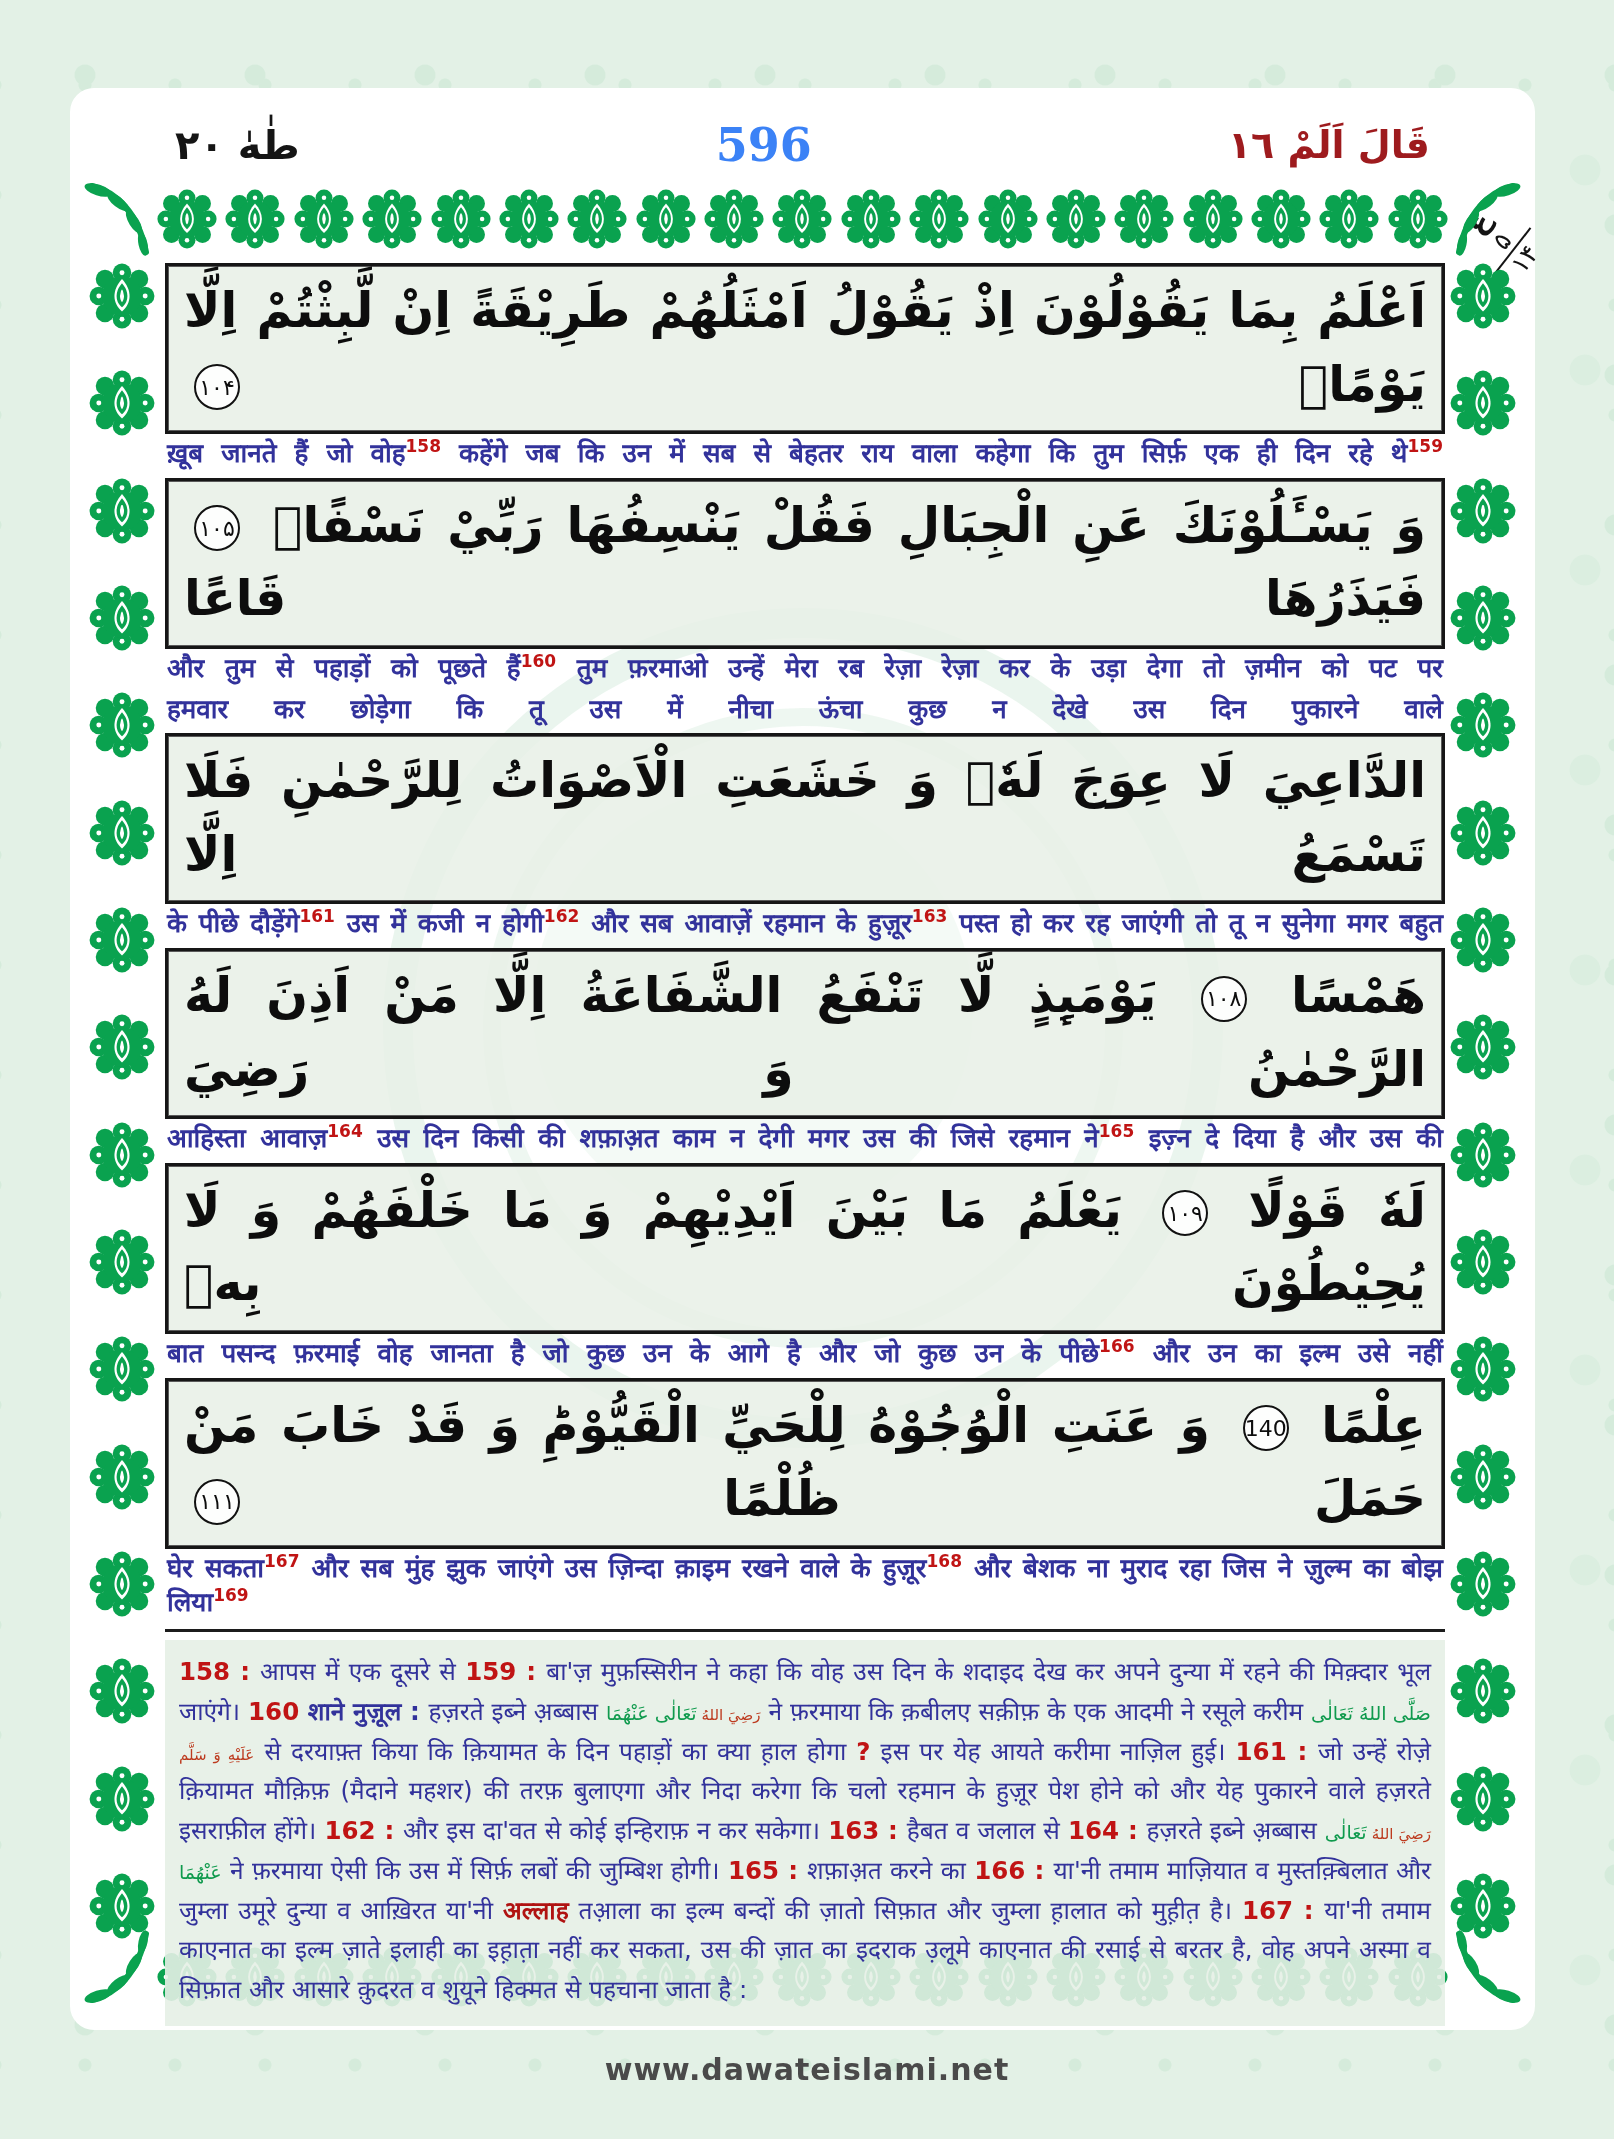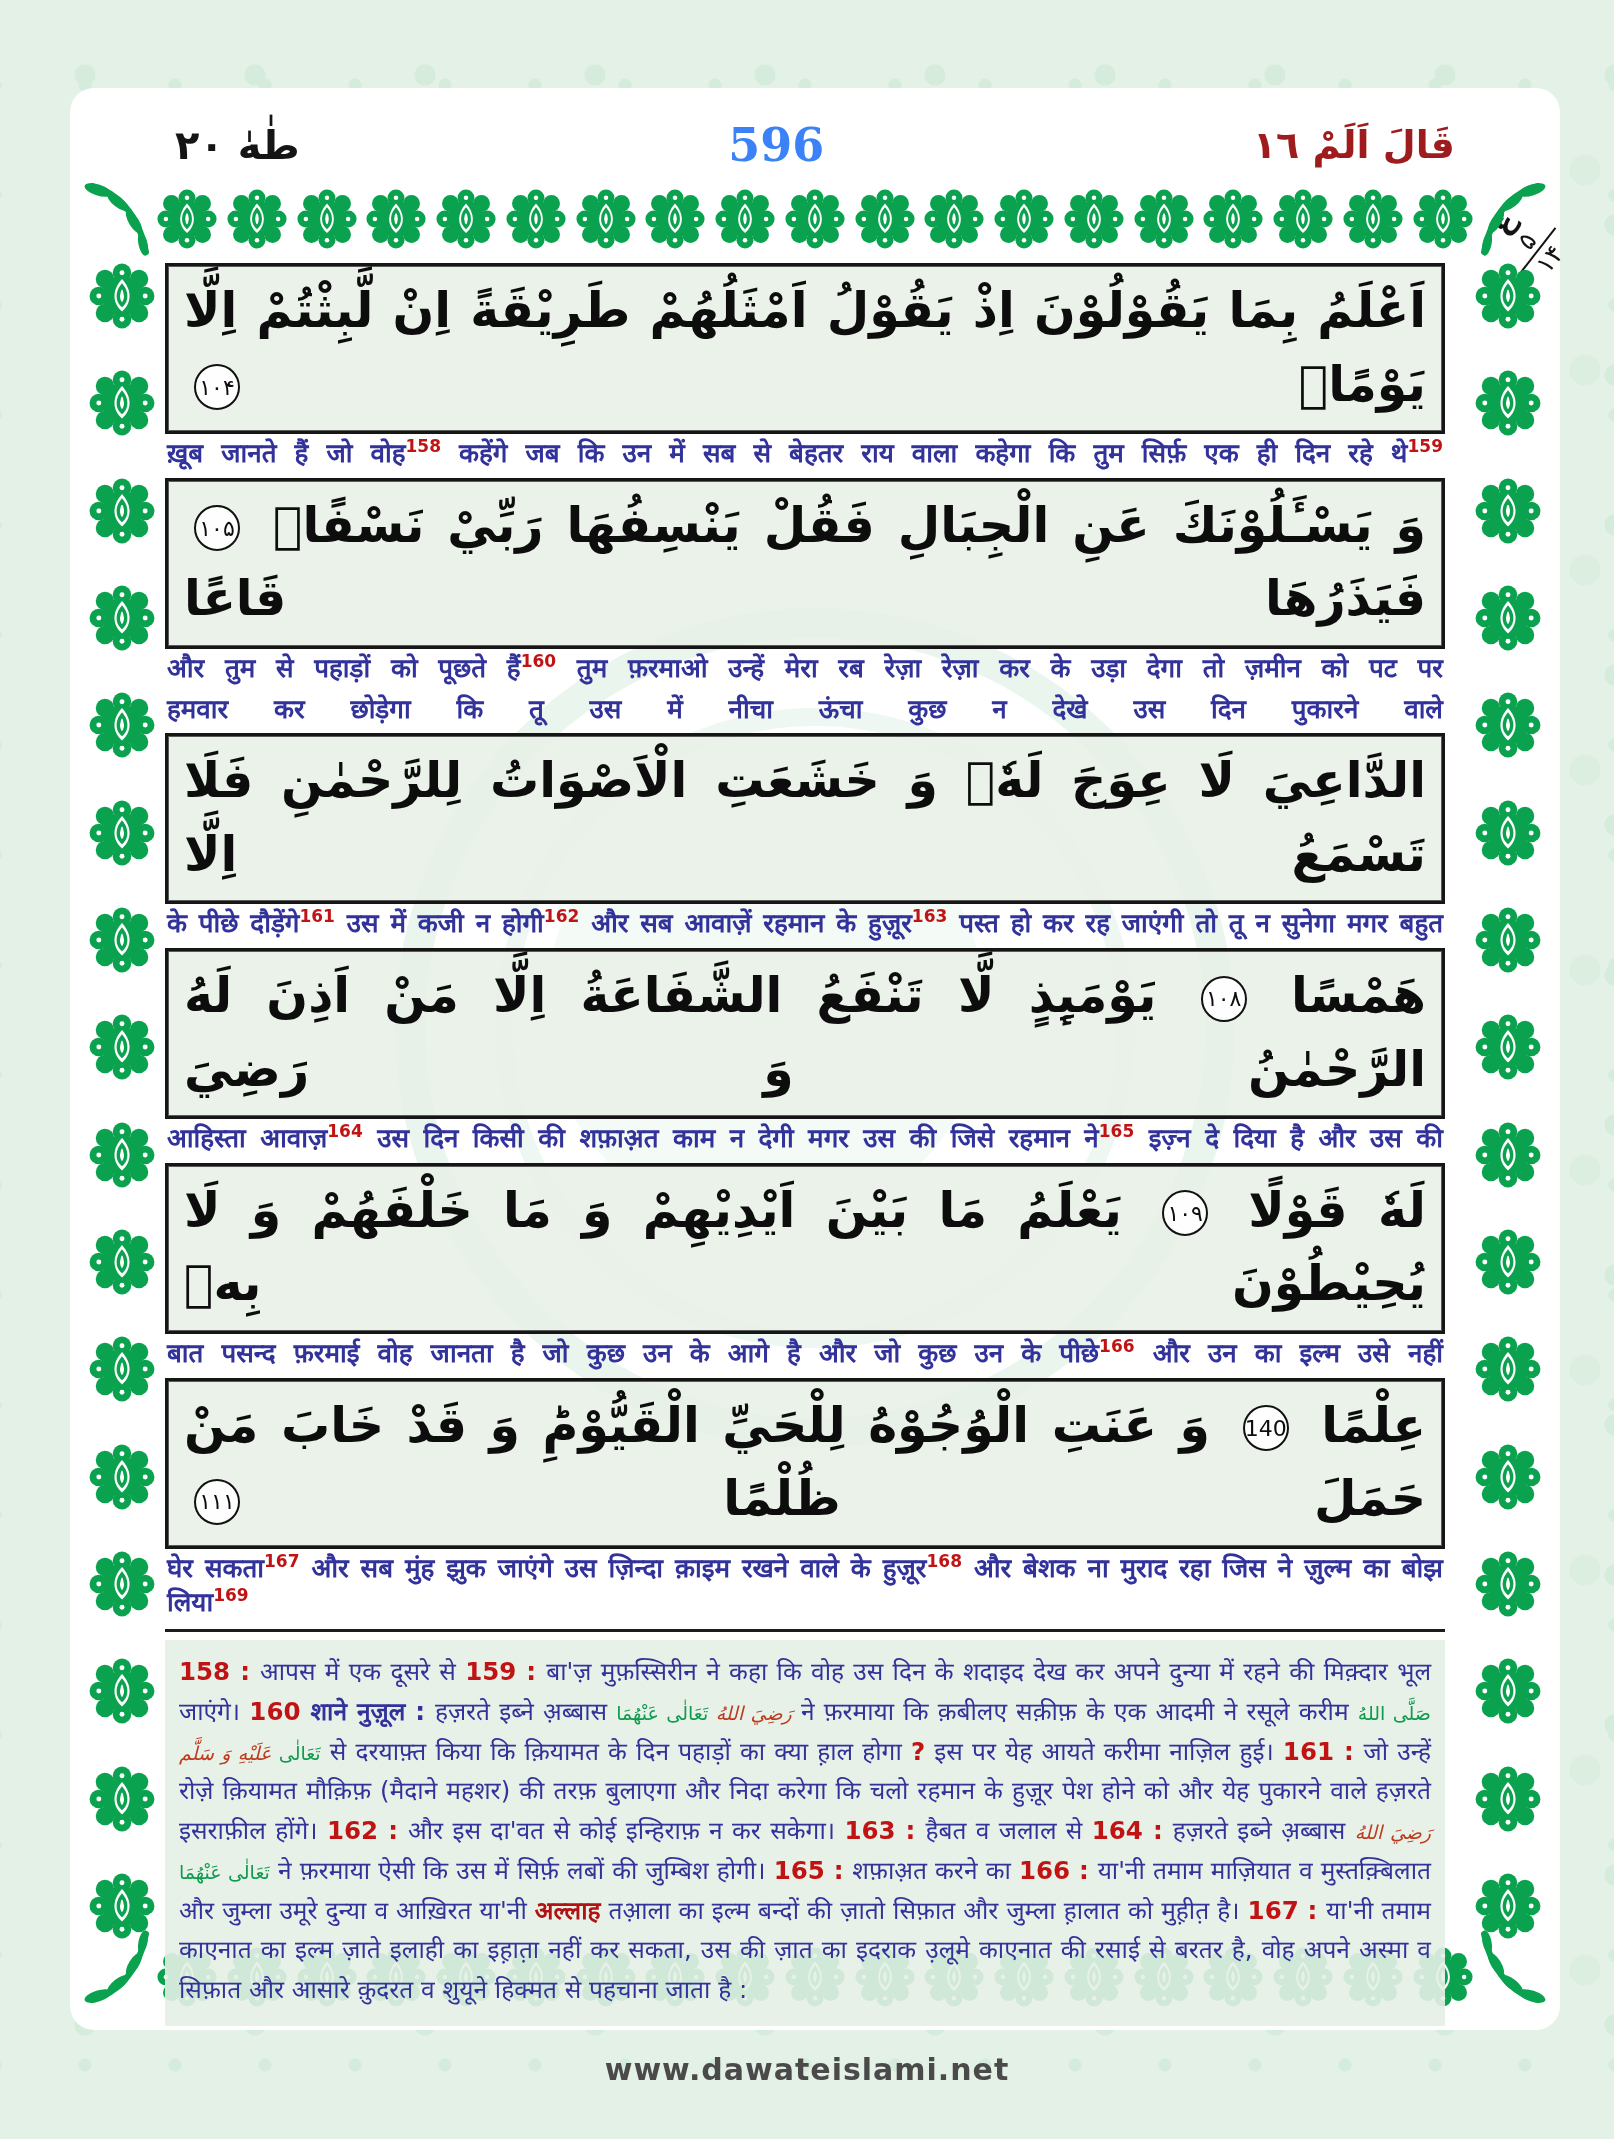--- a/index.html
+++ b/index.html
@@ -6,21 +6,21 @@
   .canvas{position:relative;width:1614px;height:2139px;overflow:hidden;
           font-family:"DejaVu Sans",sans-serif;background:#e3f1e6;}
   .canvas::before{content:"";position:absolute;inset:0;
     background-image:
       radial-gradient(circle, #cde8d5 0 10px, transparent 11px),
       radial-gradient(circle, #d7eddd 0 15px, transparent 16px),
       radial-gradient(circle, #cde8d5 0 6px, transparent 7px);
     background-size:170px 150px, 230px 200px, 90px 110px;
     background-position:0 0, 90px 70px, 40px 30px;opacity:.6;}
   .page{position:absolute;left:70px;top:88px;width:1465px;height:1942px;
-        background:#ffffff;border-radius:24px;padding-left:25px;}
+        background:#ffffff;border-radius:24px;}
   
   .header{position:absolute;top:14px;left:0;right:0;height:86px;display:flex;
           align-items:center;justify-content:space-between;padding:0 105px;}
   .surah-label{font-size:40px;font-weight:700;color:#151515;direction:rtl;}
   .page-number{font-family:"DejaVu Serif",serif;font-size:46px;font-weight:700;color:#3b82f6;}
   .juz-label{font-size:38px;font-weight:700;color:#9e1b1e;direction:rtl;}
   
   .orn-row{position:absolute;left:86px;right:86px;height:66px;display:flex;
            justify-content:space-between;align-items:center;}
   .orn-row.top{top:98px}.orn-row.bottom{top:1856px}
@@ -58,21 +58,21 @@
   .trans{margin:3px 2px 7px;color:#32329b;font-size:26px;font-weight:600;
          text-align:justify;text-align-last:justify;line-height:1.3;}
   sup.fn{color:#c01414;font-weight:700;font-size:17px;line-height:0;vertical-align:super;}
   .divider{border:none;border-top:3.5px solid #1c1c1c;margin:10px 0 0;}
   .footnotes{background:rgba(230,240,230,.9);margin-top:8px;padding:12px 14px 16px;
              color:#32329b;font-size:24.5px;font-weight:500;line-height:1.62;text-align:justify;}
   .fn-num{color:#c01414;font-weight:700;}
   .fn-bold{font-weight:800;}
   .fn-red{color:#c01414;font-weight:700;}
   .allah{color:#b01312;font-weight:800;}
-  .ar-red{color:#bd3a1e;font-size:19px;direction:rtl;unicode-bidi:embed;font-style:italic;}
+  .ar-red{color:#bd3a1e;font-size:15px;direction:rtl;unicode-bidi:embed;}
   .ar-green{color:#0f9a4d;font-size:19px;direction:rtl;unicode-bidi:embed;}
   
   .manzil{position:absolute;left:0;right:0;bottom:-16px;text-align:center;color:#9e1c1c;
           font-size:42px;font-weight:700;direction:rtl;z-index:3;}
   .manzil .num{font-family:"DejaVu Serif",serif;font-size:36px;font-weight:700;}
   .url{position:absolute;left:0;right:0;top:2052px;text-align:center;color:#4a4a4a;
        font-size:30px;font-weight:600;letter-spacing:1px;z-index:1;}
 </style>
 </head>
 <body>

